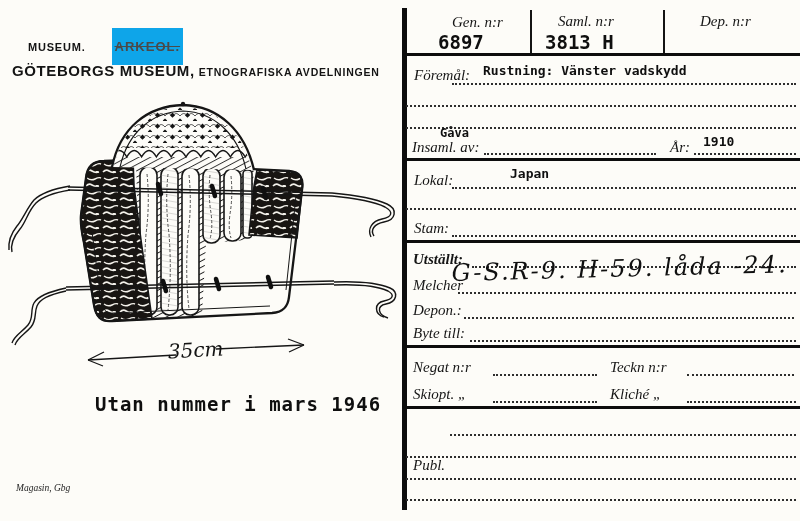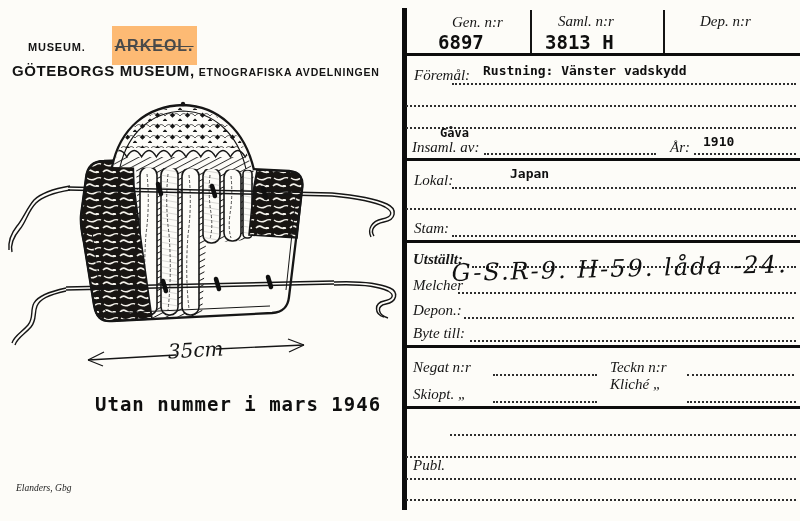--- a/index.html
+++ b/index.html
@@ -6,22 +6,22 @@
   .page{position:relative;width:800px;height:521px;background:#fdfcf8;overflow:hidden;
         font-family:"Liberation Serif",serif;color:#141414;}
   .abs{position:absolute;white-space:nowrap;}
   .brand{font-family:"Liberation Sans",sans-serif;font-weight:700;font-size:15px;letter-spacing:0.6px;}
   .brand-sm{font-family:"Liberation Sans",sans-serif;font-weight:700;font-size:10.5px;letter-spacing:0.8px;}
   .lbl{font-family:"Liberation Serif",serif;font-style:italic;font-size:15px;color:#161616;}
   .typed{font-family:"DejaVu Sans Mono",monospace;font-weight:700;font-size:13px;letter-spacing:0px;color:#0f0f0f;}
   .typed-lg{font-size:19px;}
   .hand{font-family:"DejaVu Serif",serif;font-style:italic;font-size:24px;letter-spacing:2px;
         color:#101010;transform:rotate(-1.5deg);transform-origin:left bottom;}
-  .struck{background:#fdba74;color:#4a4a4a;font-family:"Liberation Sans",sans-serif;font-weight:700;
-          font-size:16px;letter-spacing:1px;padding:11px 3px;text-decoration:line-through;}
+  .struck{background:#0ea5e9;color:#4a4a4a;font-family:"Liberation Sans",sans-serif;font-weight:700;
+          font-size:13px;letter-spacing:1px;padding:11px 3px;text-decoration:line-through;}
   .dotline{position:absolute;height:0;border-bottom:2px dotted #2e2e2e;}
   .bar{position:absolute;background:#0d0d0d;}
   .vsep{position:absolute;background:#141414;}
   .printer{font-style:italic;font-size:9.5px;color:#222;}
   svg text.dim{font-family:"DejaVu Serif",serif;font-style:italic;font-size:20px;fill:#141414;}
 </style>
 </head>
 <body>
 
 <div class="page">
@@ -131,21 +131,21 @@
     <g fill="none" stroke="#161616" stroke-width="1.3">
       <path d="M88,360 L176,355"></path>
       <path d="M216,349 L304,345"></path>
       <path d="M88,360 L104,352 M88,360 L103,366"></path>
       <path d="M304,345 L288,339 M304,345 L289,352"></path>
     </g>
     <text class="dim" x="196" y="357" text-anchor="middle" transform="rotate(-3 196 357)">35cm</text>
   </svg>
 
   <div class="abs typed typed-lg" style="left:95px;top:393px;letter-spacing:1px;">Utan nummer i mars 1946</div>
-  <div class="abs printer" style="left:16px;top:483px;">Elanders, Gbg</div>
+  <div class="abs printer" style="left:16px;top:483px;">Magasin, Gbg</div>
 
   <div class="bar" style="left:402px;top:8px;width:5px;height:502px;"></div>
 
   <div class="vsep" style="left:530px;top:10px;width:2px;height:43px;"></div>
   <div class="vsep" style="left:663px;top:10px;width:2px;height:43px;"></div>
   <div class="abs lbl" style="left:452px;top:14px;">Gen. n:r</div>
   <div class="abs typed typed-lg" style="left:438px;top:31px;">6897</div>
   <div class="abs lbl" style="left:558px;top:13px;">Saml. n:r</div>
   <div class="abs typed typed-lg" style="left:545px;top:31px;">3813 H</div>
   <div class="abs lbl" style="left:700px;top:13px;">Dep. n:r</div>
@@ -183,21 +183,21 @@
   <div class="abs lbl" style="left:413px;top:325px;">Byte till:</div>
   <div class="dotline" style="left:470px;top:340px;width:326px;"></div>
   <div class="bar" style="left:402px;top:345px;width:398px;height:3px;"></div>
 
   <div class="abs lbl" style="left:413px;top:359px;">Negat n:r</div>
   <div class="dotline" style="left:493px;top:374px;width:104px;"></div>
   <div class="abs lbl" style="left:610px;top:359px;">Teckn n:r</div>
   <div class="dotline" style="left:687px;top:374px;width:107px;"></div>
   <div class="abs lbl" style="left:413px;top:386px;">Skiopt. „</div>
   <div class="dotline" style="left:493px;top:401px;width:104px;"></div>
-  <div class="abs lbl" style="left:610px;top:376px;">Kliché „</div>
+  <div class="abs lbl" style="left:610px;top:386px;">Kliché „</div>
   <div class="dotline" style="left:687px;top:401px;width:109px;"></div>
   <div class="bar" style="left:402px;top:406px;width:398px;height:3px;"></div>
 
   <div class="abs lbl" style="left:413px;top:419px;margin-top:38px;">Publ.</div>
   <div class="dotline" style="left:450px;top:434px;width:346px;"></div>
   <div class="dotline" style="left:406px;top:456px;width:390px;"></div>
   <div class="dotline" style="left:406px;top:478px;width:390px;"></div>
   <div class="dotline" style="left:406px;top:499px;width:390px;"></div>
 
 </div>

